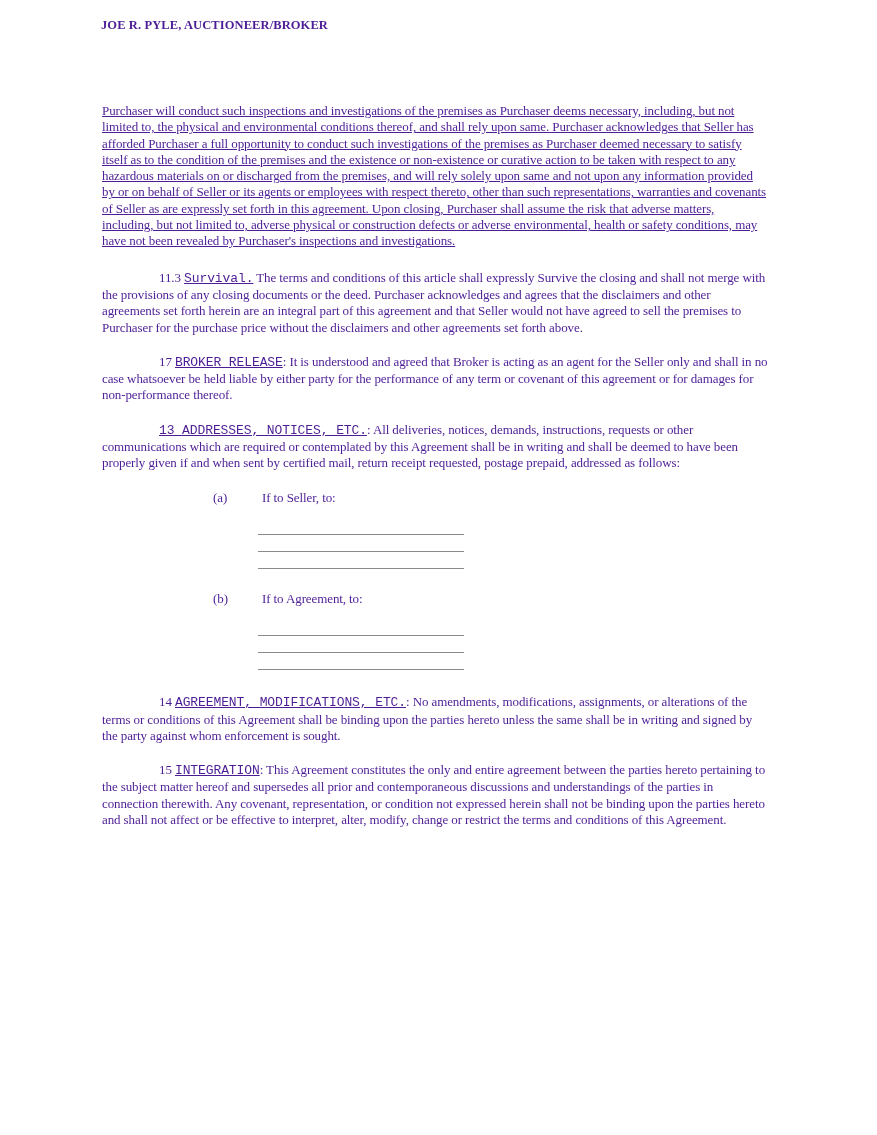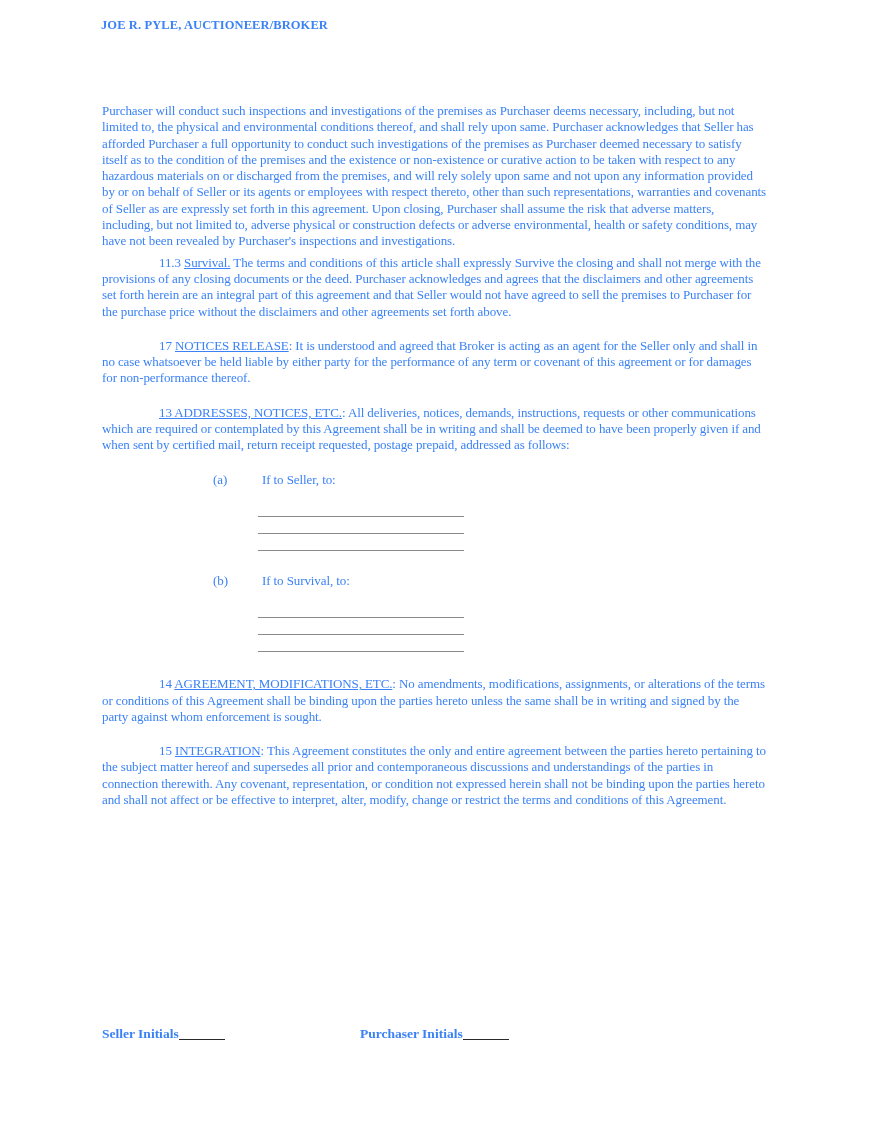--- a/index.html
+++ b/index.html
@@ -7,21 +7,21 @@
     padding: 0;
     background: #ffffff;
   }
   .page {
     position: relative;
     width: 877px;
     height: 1135px;
     background: #ffffff;
     overflow: hidden;
     font-family: "Liberation Serif", "DejaVu Serif", serif;
-    color: #3b82f6;
+    color: #4c1d95;
     font-size: 13px;
     line-height: 16.3px;
     letter-spacing: -0.1px;
   }
   .doc-header {
     position: absolute;
     left: 101px;
     top: 17px;
     font-weight: bold;
     font-size: 12.5px;
@@ -33,27 +33,29 @@
     left: 102px;
     top: 0;
     width: 666px;
   }
   .para {
     margin: 0 0 18px 0;
     text-align: left;
   }
   .para.intro {
     margin-top: 103px;
-    margin-bottom: 5px;
+    margin-bottom: 20px;
+    text-decoration: underline;
   }
   .para.indented {
     text-indent: 57px;
   }
   .sec-heading {
     text-decoration: underline;
+    font-family: Liberation Mono, monospace;
   }
   .address-block {
     margin: 0 0 24px 0;
   }
   .address-row {
     padding-left: 111px;
     margin-top: 22px;
   }
   .address-row:first-child {
     margin-top: 2px;
@@ -100,54 +102,47 @@
 <div class="page">
 
   <div class="doc-header">JOE R. PYLE, AUCTIONEER/BROKER</div>
 
   <div class="content">
 
     <p class="para intro">Purchaser will conduct such inspections and investigations of the premises as Purchaser deems necessary, including, but not limited to, the physical and environmental conditions thereof, and shall rely upon same. Purchaser acknowledges that Seller has afforded Purchaser a full opportunity to conduct such investigations of the premises as Purchaser deemed necessary to satisfy itself as to the condition of the premises and the existence or non-existence or curative action to be taken with respect to any hazardous materials on or discharged from the premises, and will rely solely upon same and not upon any information provided by or on behalf of Seller or its agents or employees with respect thereto, other than such representations, warranties and covenants of Seller as are expressly set forth in this agreement. Upon closing, Purchaser shall assume the risk that adverse matters, including, but not limited to, adverse physical or construction defects or adverse environmental, health or safety conditions, may have not been revealed by Purchaser's inspections and investigations.</p>
 
     <p class="para indented"><span>11.3 </span><span class="sec-heading">Survival.</span><span> The terms and conditions of this article shall expressly Survive the closing and shall not merge with the provisions of any closing documents or the deed.  Purchaser acknowledges and agrees that the disclaimers and other agreements set forth herein are an integral part of this agreement and that Seller would not have agreed to sell the premises to Purchaser for the purchase price without the disclaimers and other agreements set forth above.</span></p>
 
-    <p class="para indented"><span>17 </span><span class="sec-heading">NOTICES RELEASE</span><span>: It is understood and agreed that Broker is acting as an agent for the Seller only and shall in no case whatsoever be held liable by either party for the performance of any term or covenant of this agreement or for damages for non-performance thereof.</span></p>
+    <p class="para indented"><span>17 </span><span class="sec-heading">BROKER RELEASE</span><span>: It is understood and agreed that Broker is acting as an agent for the Seller only and shall in no case whatsoever be held liable by either party for the performance of any term or covenant of this agreement or for damages for non-performance thereof.</span></p>
 
     <p class="para indented"><span></span><span class="sec-heading">13 ADDRESSES, NOTICES, ETC.</span><span>: All deliveries, notices, demands, instructions, requests or other communications which are required or contemplated by this Agreement shall be in writing and shall be deemed to have been properly given if and when sent by certified mail, return receipt requested, postage prepaid, addressed as follows:</span></p>
 
     <div class="address-block">
 
       <div class="address-row">
         <span class="address-label">(a)</span><span>If to Seller, to:</span>
       </div>
       <div class="blank-lines">
         <div class="blank-line"></div>
         <div class="blank-line"></div>
         <div class="blank-line"></div>
       </div>
 
       <div class="address-row">
-        <span class="address-label">(b)</span><span>If to Survival, to:</span>
+        <span class="address-label">(b)</span><span>If to Agreement, to:</span>
       </div>
       <div class="blank-lines">
         <div class="blank-line"></div>
         <div class="blank-line"></div>
         <div class="blank-line"></div>
       </div>
 
     </div>
 
     <p class="para indented"><span>14 </span><span class="sec-heading">AGREEMENT, MODIFICATIONS, ETC.</span><span>: No amendments, modifications, assignments, or alterations of the terms or conditions of this Agreement shall be binding upon the parties hereto unless the same shall be in writing and signed by the party against whom enforcement is sought.</span></p>
 
     <p class="para indented"><span>15 </span><span class="sec-heading">INTEGRATION</span><span>: This Agreement constitutes the only and entire agreement between the parties hereto pertaining to the subject matter hereof and supersedes all prior and contemporaneous discussions and understandings of the parties in connection therewith. Any covenant, representation, or condition not expressed herein shall not be binding upon the parties hereto and shall not affect or be effective to interpret, alter, modify, change or restrict the terms and conditions of this Agreement.</span></p>
 
 
   </div>
 
-  <div class="doc-footer">
-    <span class="footer-group seller">
-      <span>Seller Initials</span><span class="initial-blank"></span>
-    </span><span class="footer-group purchaser">
-      <span>Purchaser Initials</span><span class="initial-blank"></span>
-    </span>
-  </div>
 
 </div>
 
 </body></html>

